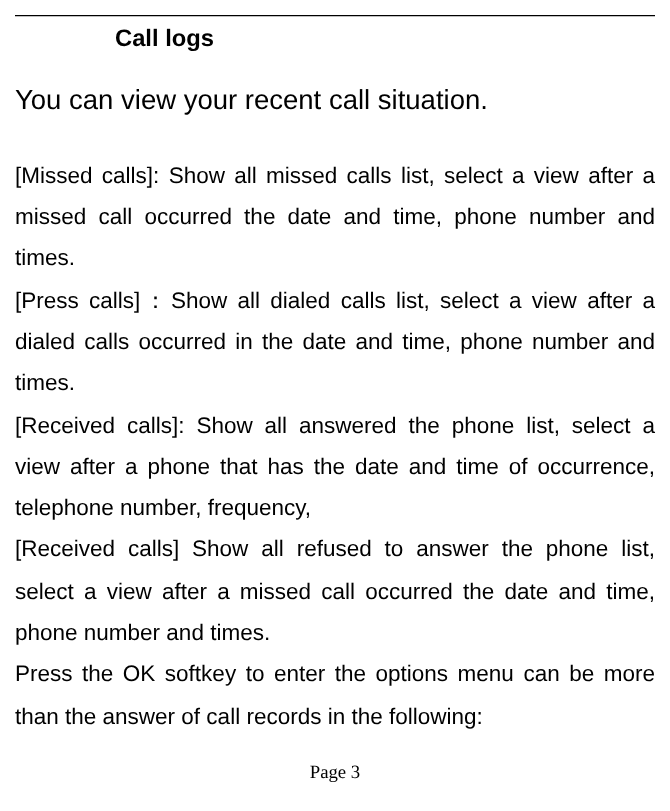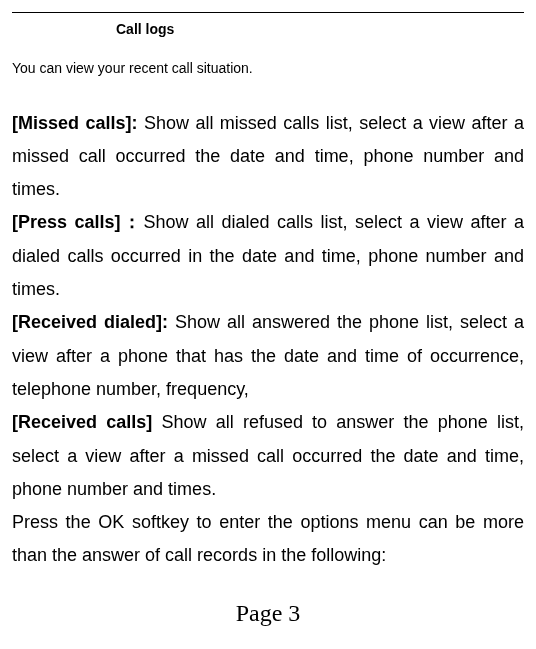--- a/index.html
+++ b/index.html
@@ -16,67 +16,67 @@
       padding: 12px 12px 0 12px;
       position: relative;
     }
     .rule {
       border: none;
       border-top: 1.5px solid #000000;
       margin-bottom: 8px;
     }
     .heading {
       font-weight: bold;
-      font-size: 14px;
-      margin-left: 104px;
+      font-size: 19px;
+      margin-left: 80px;
       margin-bottom: 22px;
     }
     .intro {
-      font-size: 14px;
+      font-size: 22px;
       margin-bottom: 28px;
       line-height: 1.4;
     }
     .section {
       font-size: 18px;
       line-height: 1.85;
       text-align: justify;
     }
     .label {
-      font-weight: bold;
+      font-weight: normal;
       margin-top: 32px;
     }
     .footer {
       position: absolute;
       bottom: 22px;
       left: 0;
       right: 0;
       text-align: center;
       font-family: "Times New Roman", Times, serif;
-      font-size: 24px;
+      font-size: 15px;
     }
   </style>
 </head>
 <body>
 
 <hr class="rule">
 
 <div class="heading">Call logs</div>
 
 <div class="intro">You can view your recent call situation.</div>
 
 <div class="section">
   <span class="label">[Missed calls]: </span><span>Show all missed calls list, select a view after a missed call occurred the date and time, phone number and times.</span>
 </div>
 
 <div class="section">
   <span class="label">[Press calls]：</span><span>Show all dialed calls list, select a view after a dialed calls occurred in the date and time, phone number and times.</span>
 </div>
 
 <div class="section">
-  <span class="label">[Received dialed]: </span><span>Show all answered the phone list, select a view after a phone that has the date and time of occurrence, telephone number, frequency,</span>
+  <span class="label">[Received calls]: </span><span>Show all answered the phone list, select a view after a phone that has the date and time of occurrence, telephone number, frequency,</span>
 </div>
 
 <div class="section">
   <span class="label">[Received calls] </span><span>Show all refused to answer the phone list, select a view after a missed call occurred the date and time, phone number and times.</span>
 </div>
 
 <div class="section">Press the OK softkey to enter the options menu can be more than the answer of call records in the following:</div>
 
 <div class="footer">Page 3</div>
 

